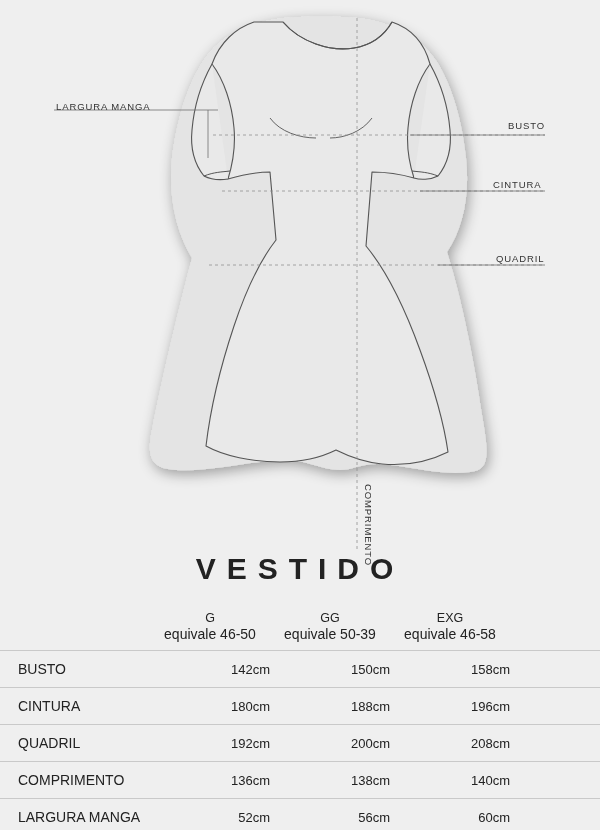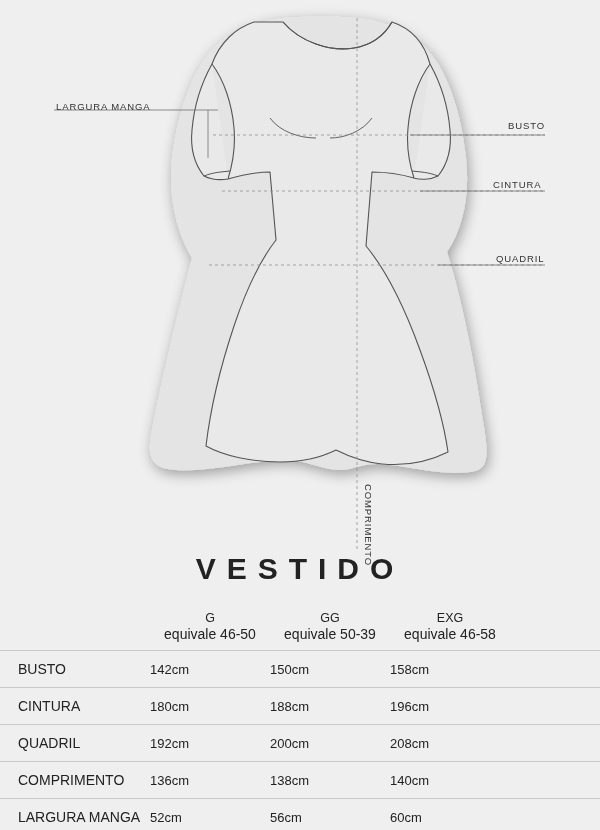--- a/index.html
+++ b/index.html
@@ -96,21 +96,21 @@
     font-size: 14px;
   }
   .row-label {
     font-size: 14px;
     padding: 10px 0 10px 18px;
     color: #222;
     white-space: nowrap;
   }
   .row-val {
     font-size: 13px;
-    text-align: left;
+    text-align: right;
     color: #222;
   }
   tbody tr {
     border-top: 1px solid #c9c9c9;
   }
   col.c-label { width: 150px; }
   col.c-g     { width: 120px; }
   col.c-gg    { width: 120px; }
   col.c-exg   { width: 120px; }
   col.c-pad   { width: 90px; }

